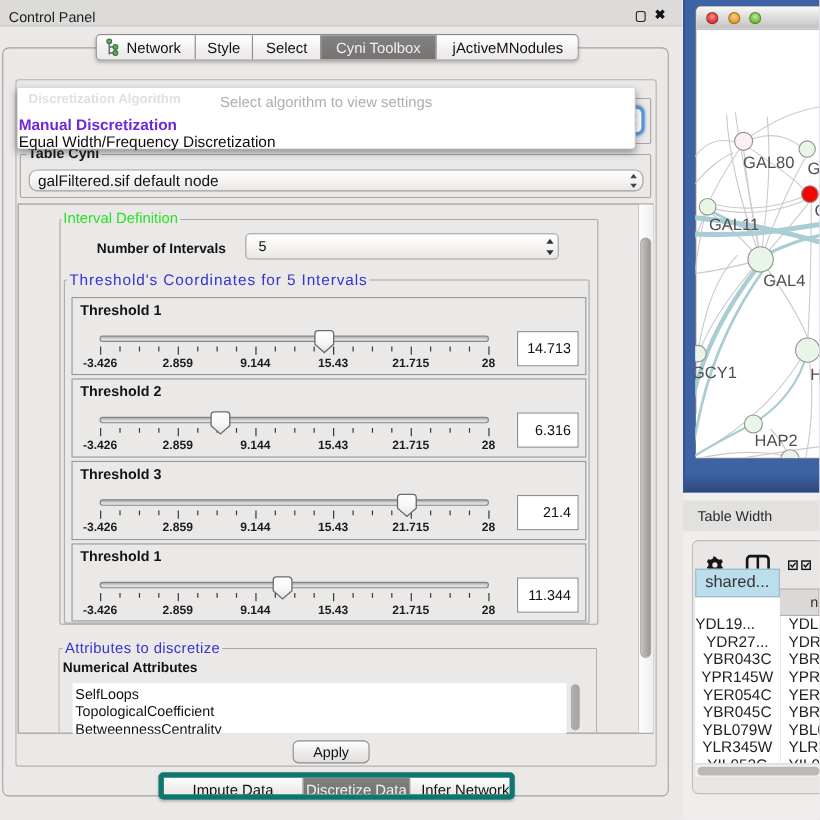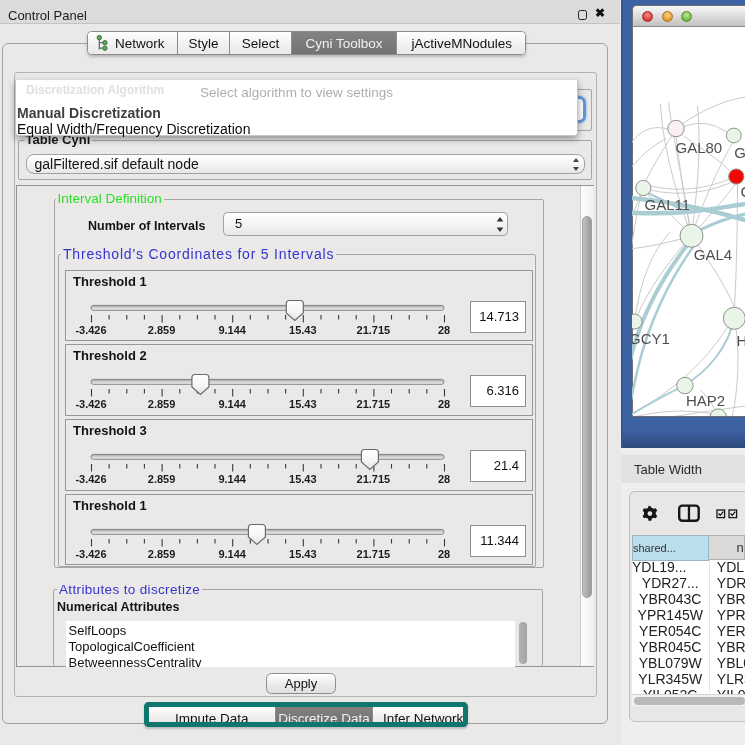--- a/index.html
+++ b/index.html
@@ -97,21 +97,21 @@
   <rect x="46.8" y="2.6" width="2.3" height="15.2" fill="#161616"></rect>
   <g stroke="#161616" stroke-width="1.3" fill="none">
    <rect x="76" y="7" width="7.6" height="7.6"></rect>
       <path d="M77.5 10.5 l1.8 1.8 l3-3.6"></path>
    <rect x="88" y="7" width="7.6" height="7.6"></rect>
       <path d="M89.5 10.5 l1.8 1.8 l3-3.6"></path>
   </g>
 </svg>
 
 <div class="abs" style="left:632px;top:534.5px;width:113px;height:159px;background:#fff"></div>
-<div class="abs" style="left:632px;top:535px;width:76.5px;height:25.5px;background:#badeec;border:1px solid #9ab6c2;font-size:11px;color:#333;line-height:24px">shared...</div>
+<div class="abs" style="left:632px;top:517px;width:76.5px;height:25.5px;background:#badeec;border:1px solid #9ab6c2;font-size:15px;color:#333;text-align:center;line-height:24px">shared...</div>
 <div class="abs" style="left:708.5px;top:534.5px;width:36.5px;height:25.5px;background:#dbd9d8;border:1px solid #b2b0af;border-left:none;font-size:13px;color:#333;padding-left:28px;line-height:24px">n</div>
 <div class="abs" style="left:708.5px;top:560px;width:1px;height:133px;background:#e4e4e4"></div>
 <div class="abs" style="left:632px;top:560px;width:113px;height:133.5px;overflow:hidden">
 <div class="abs trow" style="left:0;top:-0.7px;width:84px;text-align:left">YDL19...</div>
 <div class="abs trow" style="left:84.8px;top:-0.7px">YDL194W</div>
 <div class="abs trow" style="left:0;top:15.2px;width:76.5px;text-align:center">YDR27...</div>
 <div class="abs trow" style="left:84.8px;top:15.2px">YDR277C</div>
 <div class="abs trow" style="left:0;top:31.2px;width:76.5px;text-align:center">YBR043C</div>
 <div class="abs trow" style="left:84.8px;top:31.2px">YBR043C</div>
 <div class="abs trow" style="left:0;top:47.1px;width:76.5px;text-align:center">YPR145W</div>
@@ -250,21 +250,21 @@
 
 <div class="abs" style="left:143.5px;top:702px;width:324.8px;height:24.5px;display:flex;border:5px solid #0f766e;border-radius:4.5px;overflow:hidden;box-shadow:0 1.5px 2px rgba(90,88,86,0.3)">
   <div class="tab" style="width:126.7px;line-height:23px">Impute Data</div>
   <div class="tab tabsel" style="width:96.6px;line-height:23px">Discretize Data</div>
   <div class="tab" style="width:101.5px;line-height:23px">Infer Network</div>
 </div>
 
 <div class="abs" style="left:15px;top:80px;width:563px;height:56px;background:#fff;border:1px solid #c8c6c5;border-top:none;border-radius:0 0 4px 4px;box-shadow:0 3px 7px rgba(60,60,60,0.5)"></div>
 <div class="abs" style="left:26px;top:82.5px;font-size:12px;font-weight:bold;color:#e0e0e0">Discretization Algorithm</div>
 <div class="abs" style="left:15px;top:85px;width:563px;text-align:center;font-size:13.5px;color:#aeaeae">Select algorithm to view settings</div>
-<div class="abs" style="left:17px;top:104.5px;font-size:14px;font-weight:bold;color:#404040">Manual Discretization</div>
+<div class="abs" style="left:17px;top:104.5px;font-size:14px;font-weight:bold;color:#6d28d9">Manual Discretization</div>
 <div class="abs" style="left:17px;top:121px;font-size:14px;color:#0c0c0c">Equal Width/Frequency Discretization</div>
 
 <svg width="0" height="0" style="position:absolute">
     <defs>
 <linearGradient id="trk" x1="0" y1="0" x2="0" y2="1">
         <stop offset="0" stop-color="#9d9d9d"></stop>
         <stop offset="0.45" stop-color="#cfcfcf"></stop>
         <stop offset="1" stop-color="#f2f2f2"></stop>
       </linearGradient>
 <linearGradient id="thm" x1="0" y1="0" x2="0" y2="1">

